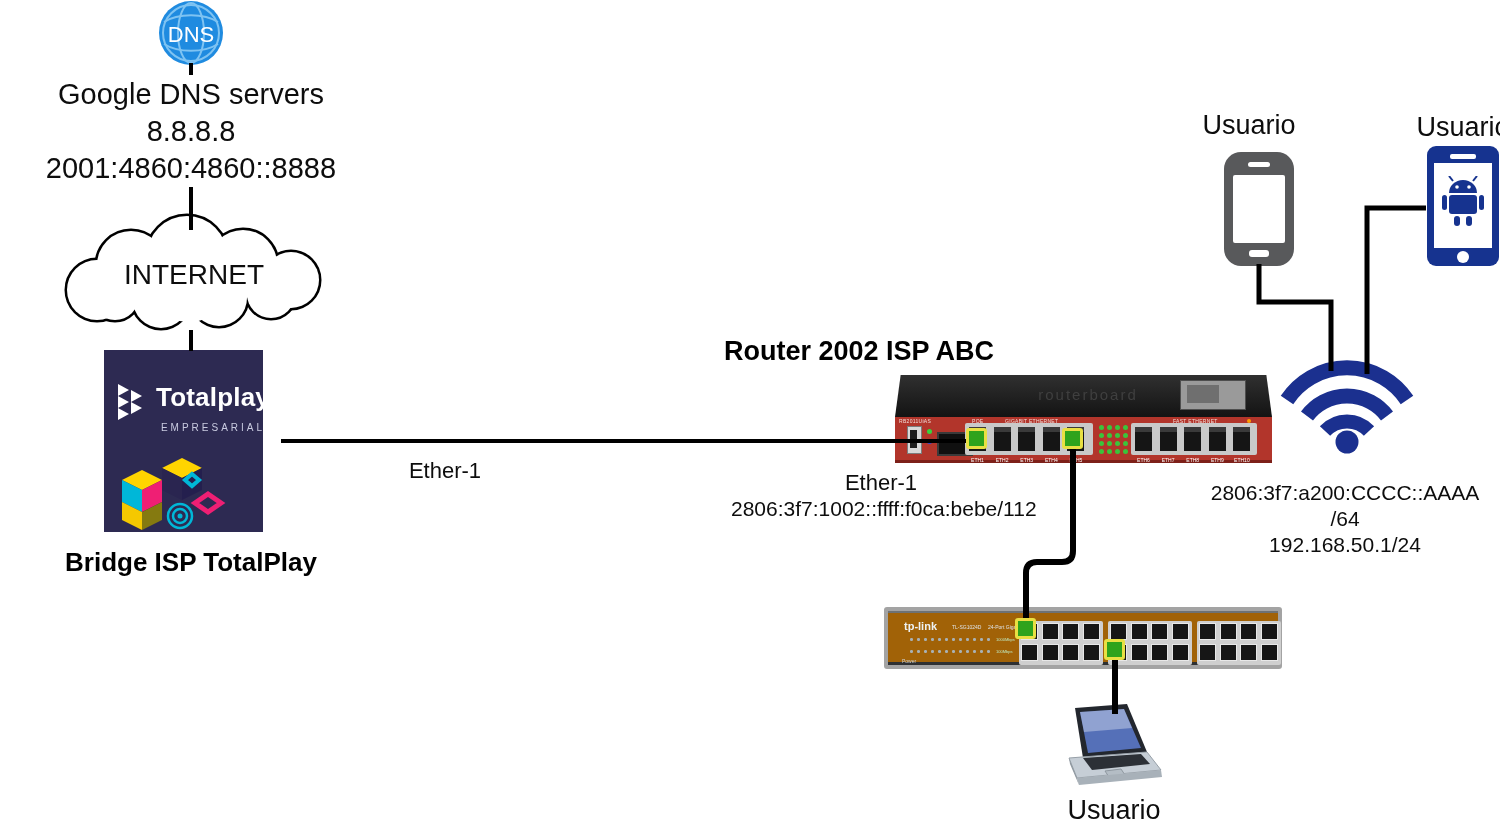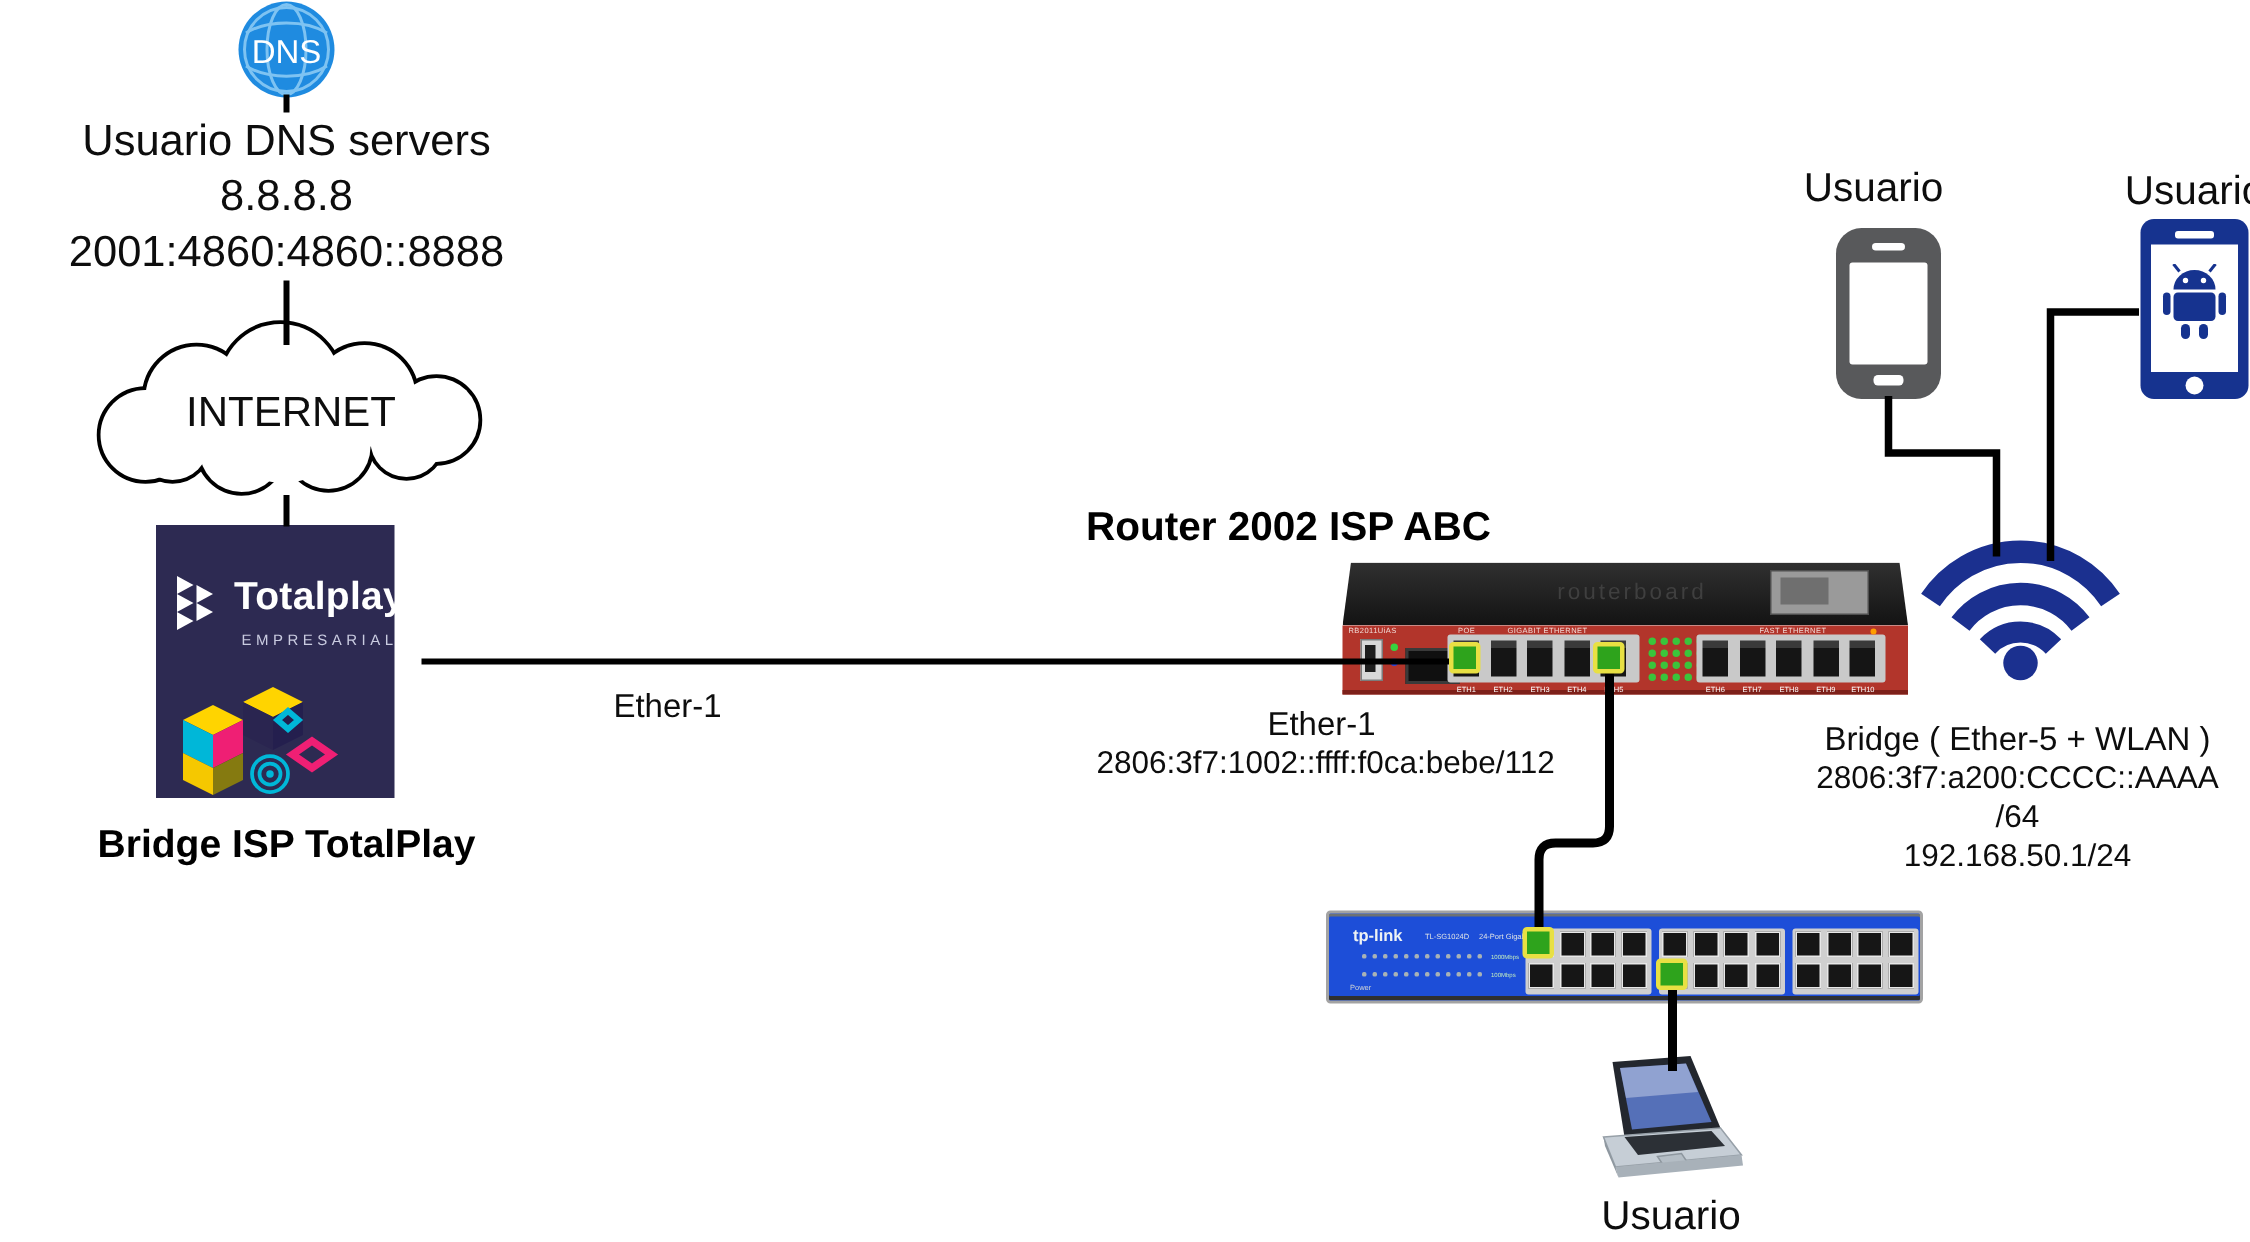--- a/index.html
+++ b/index.html
@@ -38,21 +38,21 @@
   #rb-blockB{left:236px;width:126px;}
   .rb-port{position:absolute;top:4px;width:17px;height:24px;background:linear-gradient(#3a3a3a 0 5px,#151515 5px);}
   .rb-plabel{position:absolute;top:34px;width:21px;text-align:center;font-size:5px;color:#fff;}
   .rb-leds{position:absolute;left:204px;top:8px;display:grid;grid-template-columns:repeat(5,6px);grid-auto-rows:6px;gap:2px;}
   .rb-led{width:5px;height:5px;border-radius:50%;background:#3bc43b;}
   #rb-dot{position:absolute;left:352px;top:2px;width:4px;height:4px;border-radius:50%;background:#ff9d00;}
   
   .marker{position:absolute;width:21px;height:21px;box-sizing:border-box;background:#2ea31c;
           border:3px solid #e8e043;border-radius:3px;z-index:8;}
   
-  #sw{left:865px;top:607px;width:398px;height:62px;background:#1d4ed8;border:2px solid #a3a3a3;
+  #sw{left:865px;top:607px;width:398px;height:62px;background:#a16207;border:4px solid #a3a3a3;
       border-radius:3px;box-sizing:border-box;z-index:2;
       box-shadow:inset 0 2px 0 #6e7274, inset 0 -3px 0 #2e3032;}
   #sw-brand{position:absolute;left:16px;top:9px;font-size:11px;font-weight:700;color:#eef2f4;}
   .sw-tiny{position:absolute;top:13px;font-size:5px;color:#dfe3e5;}
   .sw-ledrow{position:absolute;left:22px;display:flex;gap:4.5px;}
   .sw-led{width:2.5px;height:2.5px;border-radius:50%;background:#a9b2b5;}
   .sw-ledlabel{position:absolute;font-size:4px;color:#bfe9bf;}
   #sw-power{position:absolute;left:14px;top:47px;font-size:5px;color:#cfd3d5;}
   .sw-group{position:absolute;top:10px;width:84px;height:44px;background:#cfcfcf;border-radius:2px;}
   .sw-port{position:absolute;width:17px;height:17px;background:#161616;border:1px solid #e8e8e8;box-sizing:border-box;}
@@ -77,21 +77,21 @@
       <circle cx="33" cy="33" r="32" fill="#1f8be0"></circle>
       <circle cx="33" cy="33" r="28" fill="none" stroke="#7ec3f2" stroke-width="2"></circle>
       <ellipse cx="33" cy="33" rx="13" ry="30" fill="none" stroke="#7ec3f2" stroke-width="2"></ellipse>
       <path d="M6 22 C20 13,46 13,60 22" fill="none" stroke="#7ec3f2" stroke-width="2"></path>
       <path d="M6 44 C20 53,46 53,60 44" fill="none" stroke="#7ec3f2" stroke-width="2"></path>
       <text x="33" y="42" text-anchor="middle" font-family="Liberation Sans,sans-serif" font-size="22" fill="#ffffff">DNS</text>
     </svg>
   </div>
 
   <div class="abs ctr big" style="left:0;top:76px;width:344px;z-index:5;">
-    <div>Usuario DNS servers</div>
+    <div>Google DNS servers</div>
     <div>8.8.8.8</div>
     <div>2001:4860:4860::8888</div>
   </div>
 
   <div class="abs" style="left:20px;top:212px;width:315px;height:125px;z-index:2;">
     <svg width="315" height="125" viewBox="0 0 315 125">
       <g stroke="#000" stroke-width="5" fill="#fff">
         <circle cx="58" cy="78" r="30"></circle>
           <circle cx="92" cy="53" r="34"></circle>
         <circle cx="148" cy="44" r="40"></circle>
@@ -225,21 +225,20 @@
       <span id="rb-dot"></span>
     </div>
   </div>
 
   <div class="abs ctr" style="left:712px;top:470px;width:300px;z-index:5;">
     <div class="ether">Ether-1</div>
     <div class="addr">2806:3f7:1002::ffff:f0ca:bebe/112</div>
   </div>
 
   <div class="abs ctr" style="left:1176px;top:480px;width:300px;z-index:5;">
-    <div class="addr" style="font-size:22px;">Bridge ( Ether-5 + WLAN )</div>
     <div class="addr">2806:3f7:a200:CCCC::AAAA /64</div>
     <div class="addr">192.168.50.1/24</div>
   </div>
 
   <div class="abs" style="left:1258px;top:342px;width:140px;height:112px;z-index:2;">
     <svg width="140" height="112" viewBox="0 0 140 112">
       <path d="M10 58 A72 72 0 0 1 130 58" fill="none" stroke="#1b308f" stroke-width="15"></path>
       <path d="M30 74 A50 50 0 0 1 110 74" fill="none" stroke="#1b308f" stroke-width="15"></path>
       <path d="M48 89 A30 30 0 0 1 92 89" fill="none" stroke="#1b308f" stroke-width="14"></path>
       <circle cx="70" cy="100" r="11.5" fill="#1b308f"></circle>

